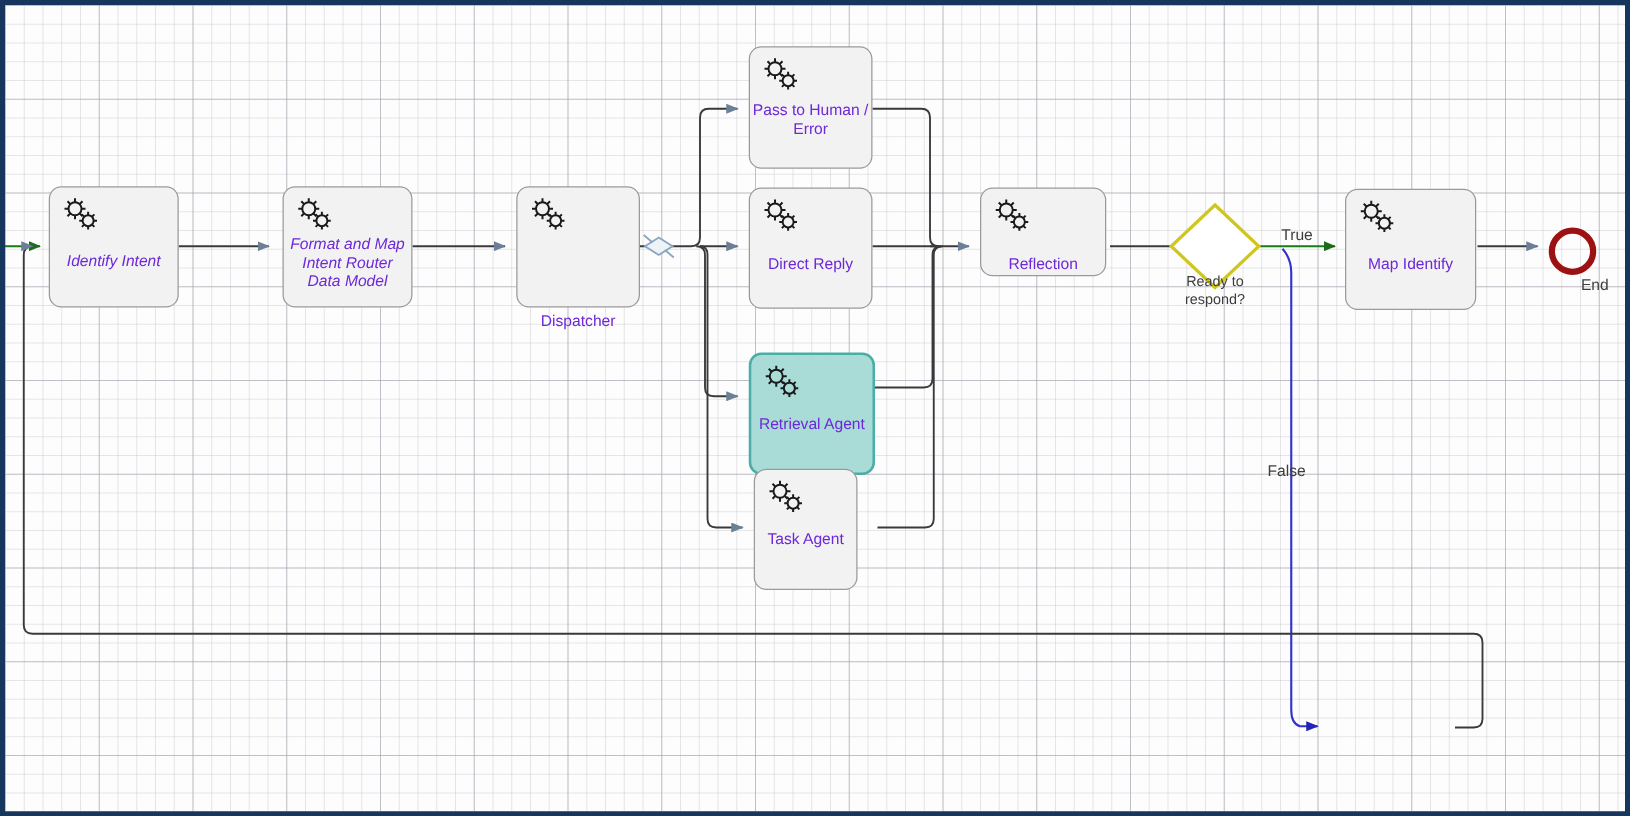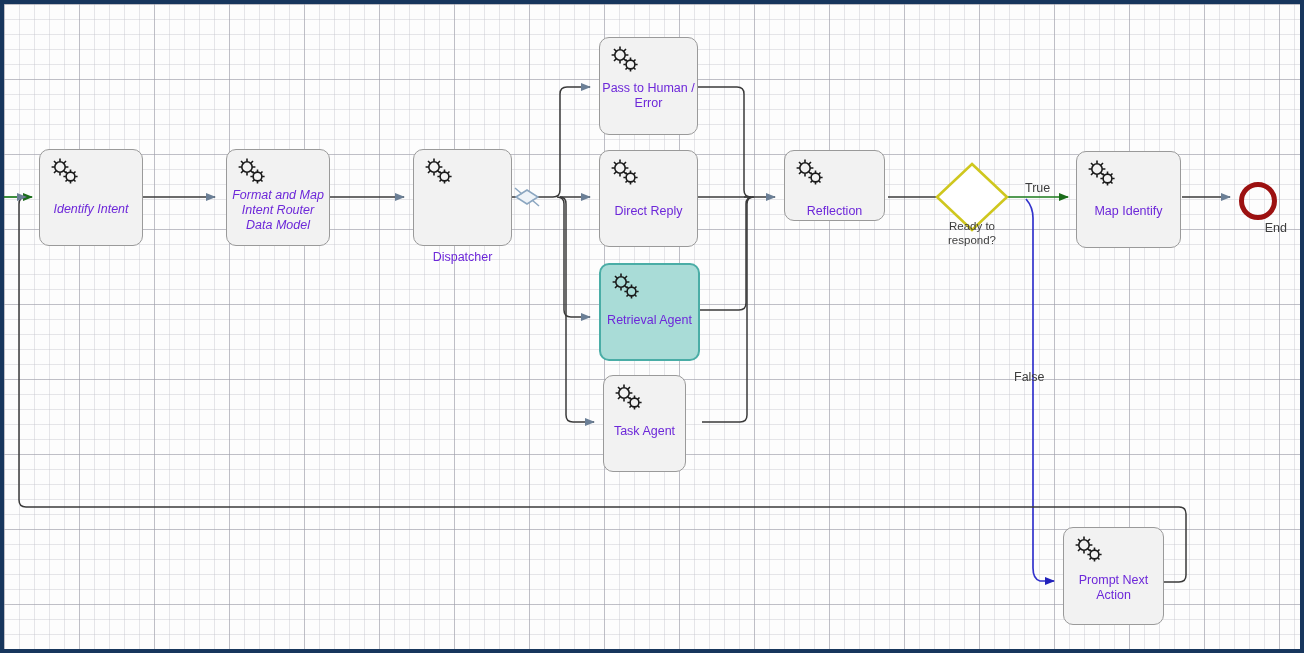--- a/index.html
+++ b/index.html
@@ -39,20 +39,21 @@
     border: 1.6px solid #9a9a9a;
     background: #f2f2f2;
     display: flex;
     flex-direction: column;
     align-items: center;
     box-shadow: 0 0 0 0 rgba(0,0,0,0);
   }
   .node.highlight {
     background: #a9dcd7;
     border: 2px solid #4aada6;
+    margin-top: 19px;
   }
   .node .gear-wrap {
     position: absolute;
     left: 8px;
     top: 6px;
     width: 34px;
     height: 32px;
   }
   .node .label {
     position: absolute;
@@ -308,37 +309,20 @@
           <circle cx="22.5" cy="20.5" r="4.4"></circle>
           <path d="M22.5,13.4 L22.5,15.9 M22.5,25.1 L22.5,27.6 M15.4,20.5 L17.9,20.5
                    M27.1,20.5 L29.6,20.5 M17.5,15.5 L19.3,17.3 M25.7,23.7 L27.5,25.5
                    M27.5,15.5 L25.7,17.3 M19.3,23.7 L17.5,25.5"></path>
         </g>
       </svg>
     </span>
     <span class="label" style="top:52px;">Map Identify</span>
   </div>
 
-  <div class="node" style="left:1059px; top:523px; width:101px; height:98px;">
-    <span class="gear-wrap">
-      <svg viewBox="0 0 34 32" width="34" height="32">
-        <g fill="none" stroke="#1a1a1a" stroke-width="1.6">
-          <circle cx="12" cy="11" r="5.2"></circle>
-          <path d="M12,2.6 L12,5.6 M12,16.4 L12,19.4 M3.6,11 L6.6,11 M17.4,11 L20.4,11
-                   M6,5 L8.2,7.2 M15.8,14.8 L18,17 M18,5 L15.8,7.2 M8.2,14.8 L6,17"></path>
-          <circle cx="22.5" cy="20.5" r="4.4"></circle>
-          <path d="M22.5,13.4 L22.5,15.9 M22.5,25.1 L22.5,27.6 M15.4,20.5 L17.9,20.5
-                   M27.1,20.5 L29.6,20.5 M17.5,15.5 L19.3,17.3 M25.7,23.7 L27.5,25.5
-                   M27.5,15.5 L25.7,17.3 M19.3,23.7 L17.5,25.5"></path>
-        </g>
-      </svg>
-    </span>
-    <span class="label" style="top:45px;">Prompt Next
-Action</span>
-  </div>
 
   <div class="gateway-label" style="left:893px; top:215px; width:150px;">Ready to
 respond?</div>
 
   <div class="edge-label" style="left:1021px; top:177px;">True</div>
   <div class="edge-label" style="left:1010px; top:366px;">False</div>
 
   <div class="end-node" style="left:1235px; top:178px; width:38px; height:38px;"></div>
   <div class="end-label" style="left:1225px; top:217px; width:58px;">End</div>
 

